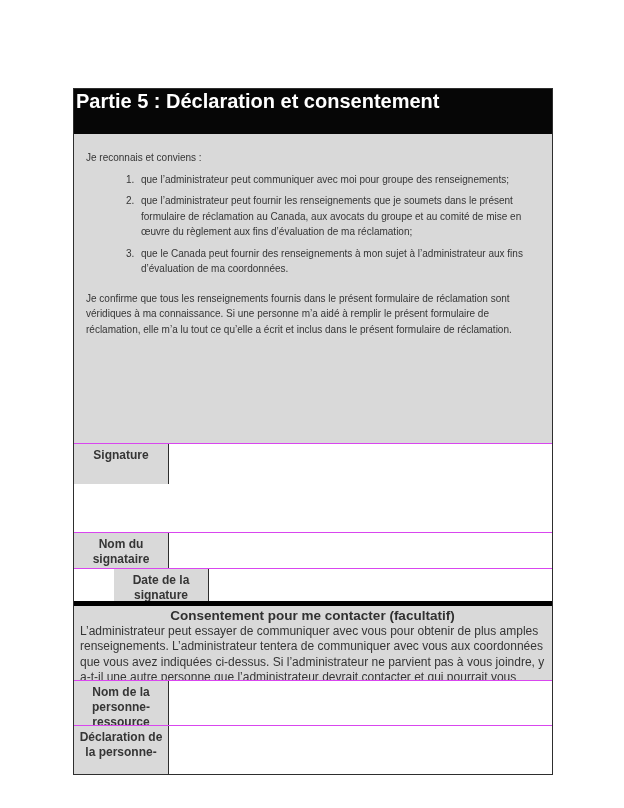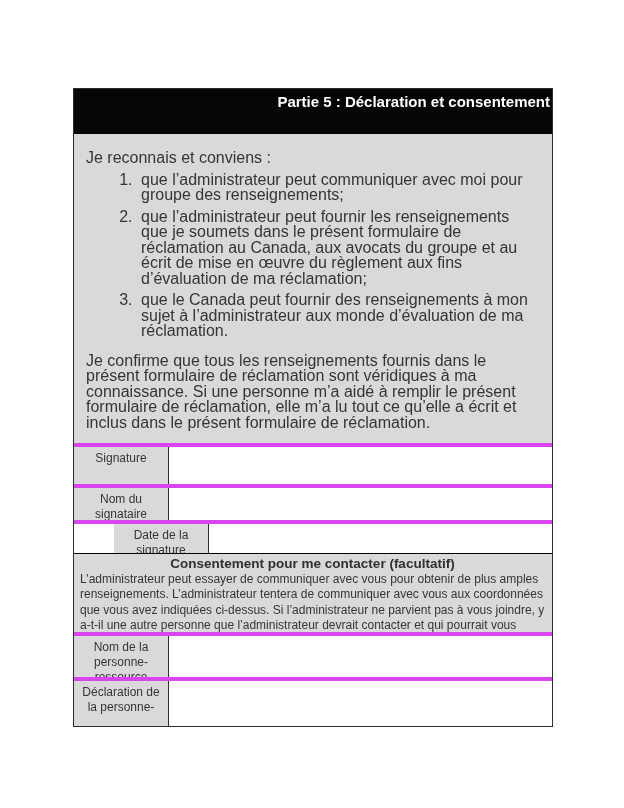--- a/index.html
+++ b/index.html
@@ -22,76 +22,77 @@
     top: 88px;
     width: 480px;
     border: 1px solid #2e2e2e;
     background: #ffffff;
   }
 
   .form-header {
     background: #060606;
     color: #ffffff;
     font-weight: bold;
-    font-size: 15px;
+    font-size: 20px;
     line-height: 19px;
-    text-align: right;
+    text-align: left;
     padding: 3px 2px 4px;
     height: 45px;
     overflow: hidden;
   }
 
   .gray { background: #d9d9d9; color: #353535; }
 
   .declaration {
     height: 309px;
     padding: 16px 13px 0 12px;
-    font-size: 16px;
+    font-size: 10px;
     line-height: 15.5px;
     overflow: hidden;
   }
   .declaration p { margin: 0 0 15px 0; }
   .declaration ol {
     margin: 6px 0 14px 0;
     padding-left: 51px;
   }
   .declaration ol li {
     margin: 0 0 6px 0;
     padding-left: 4px;
   }
 
   .row {
     display: flex;
-    border-top: 4px solid #d946ef;
+    border-top: 1px solid #d946ef;
     background: #ffffff;
+    font-weight: bold;
   }
   .row .label-cell {
     width: 95px;
     flex: 0 0 95px;
     background: #d9d9d9;
     border-right: 1px solid #2e2e2e;
     font-size: 12px;
     line-height: 15px;
     color: #353535;
     text-align: center;
     padding: 4px 3px 2px;
     overflow: hidden;
   }
   .row .field-cell {
     flex: 1;
     background: #ffffff;
   }
   .row-signature { height: 41px; }
-  .row-nom       { height: 36px; }
+  .row-nom       { height: 36px; margin-top: 48px; }
   .row-date      { height: 33px; padding-left: 40px; }
   .row-contact-name  { height: 45px; }
   .row-contact-coord { height: 49px; }
 
   .consent {
-    border-top: 1px solid #000000;
+    border-top: 5px solid #000000;
     height: 79px;
     padding: 2px 7px 2px 6px;
     overflow: hidden;
   }
   .consent .consent-heading {
     font-size: 13.5px;
     font-weight: bold;
     text-align: center;
     margin: 0 0 1px 0;
     color: #303030;
@@ -108,22 +109,22 @@
 <div class="form">
 
   <div class="form-header">
     <div>Partie 5 : Déclaration et consentement</div>
   </div>
 
   <div class="gray declaration">
     <p style="margin-bottom:0;">Je reconnais et conviens :</p>
     <ol>
       <li>que l’administrateur peut communiquer avec moi pour groupe des renseignements;</li>
-      <li>que l’administrateur peut fournir les renseignements que je soumets dans le présent formulaire de réclamation au Canada, aux avocats du groupe et au écrit de mise en œuvre du règlement aux fins d’évaluation de ma réclamation;</li>
-      <li>que le Canada peut fournir des renseignements à mon sujet à l’administrateur aux monde d’évaluation de ma réclamation.</li>
+      <li>que l’administrateur peut fournir les renseignements que je soumets dans le présent formulaire de réclamation au Canada, aux avocats du groupe et au comité de mise en œuvre du règlement aux fins d’évaluation de ma réclamation;</li>
+      <li>que le Canada peut fournir des renseignements à mon sujet à l’administrateur aux fins d’évaluation de ma coordonnées.</li>
     </ol>
     <p>Je confirme que tous les renseignements fournis dans le présent formulaire de réclamation sont véridiques à ma connaissance. Si une personne m’a aidé à remplir le présent formulaire de réclamation, elle m’a lu tout ce qu’elle a écrit et inclus dans le présent formulaire de réclamation.</p>
 
   </div>
 
   <div class="row row-signature">
     <div class="label-cell">Signature</div>
     <div class="field-cell"></div>
   </div>
 

